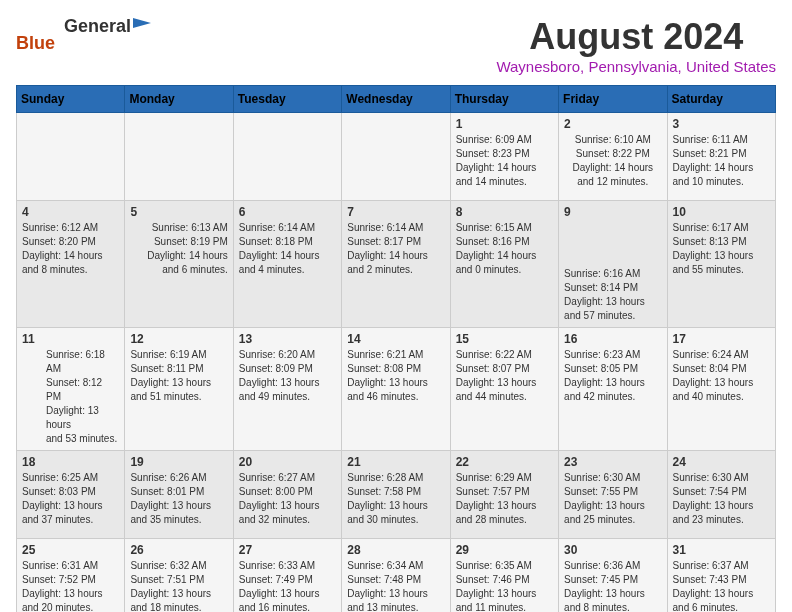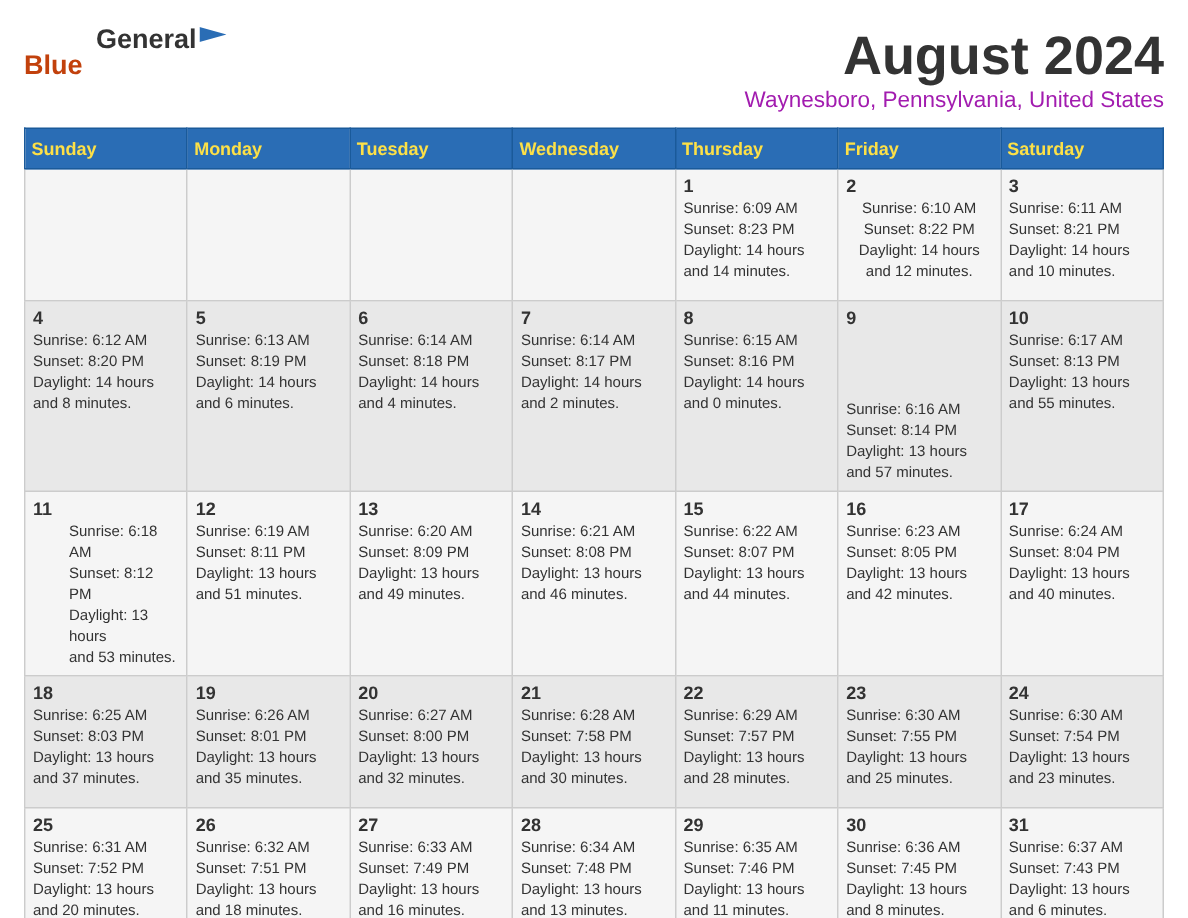--- a/index.html
+++ b/index.html
@@ -19,39 +19,39 @@
     .logo {
       display: flex;
       flex-direction: column;
       align-items: flex-start;
     }
     .logo-row {
       display: flex;
       align-items: center;
     }
     .title-area {
-      text-align: right;
+      text-align: center;
     }
     .month-year {
       font-size: 36px;
       font-weight: bold;
       color: #333;
     }
     .location {
       font-size: 15px;
       color: #a21caf;
     }
     table {
       width: 100%;
       border-collapse: collapse;
       table-layout: fixed;
     }
     thead tr th {
       background-color: #2a6db5;
-      color: #fde047;
+      color: #000000;
       font-size: 12px;
       font-weight: bold;
       padding: 6px 4px;
       text-align: left;
       border: 1px solid #1a5a9a;
     }
     tbody tr td {
       vertical-align: top;
       padding: 4px 5px;
       font-size: 10px;
@@ -141,21 +141,21 @@
       <tr>
         <td>
           <span class="day-num">4</span>
           <div class="day-info" style="white-space: pre-wrap;">Sunrise: 6:12 AM
 Sunset: 8:20 PM
 Daylight: 14 hours
 and 8 minutes.</div>
         </td>
         <td>
           <span class="day-num">5</span>
-          <div class="day-info" style="white-space: pre-wrap;">Sunrise: 6:13 AM
+          <div class="day-info" style="white-space: pre-wrap; text-align: right;">Sunrise: 6:13 AM
 Sunset: 8:19 PM
 Daylight: 14 hours
 and 6 minutes.</div>
         </td>
         <td>
           <span class="day-num">6</span>
           <div class="day-info" style="white-space: pre-wrap;">Sunrise: 6:14 AM
 Sunset: 8:18 PM
 Daylight: 14 hours
 and 4 minutes.</div>

